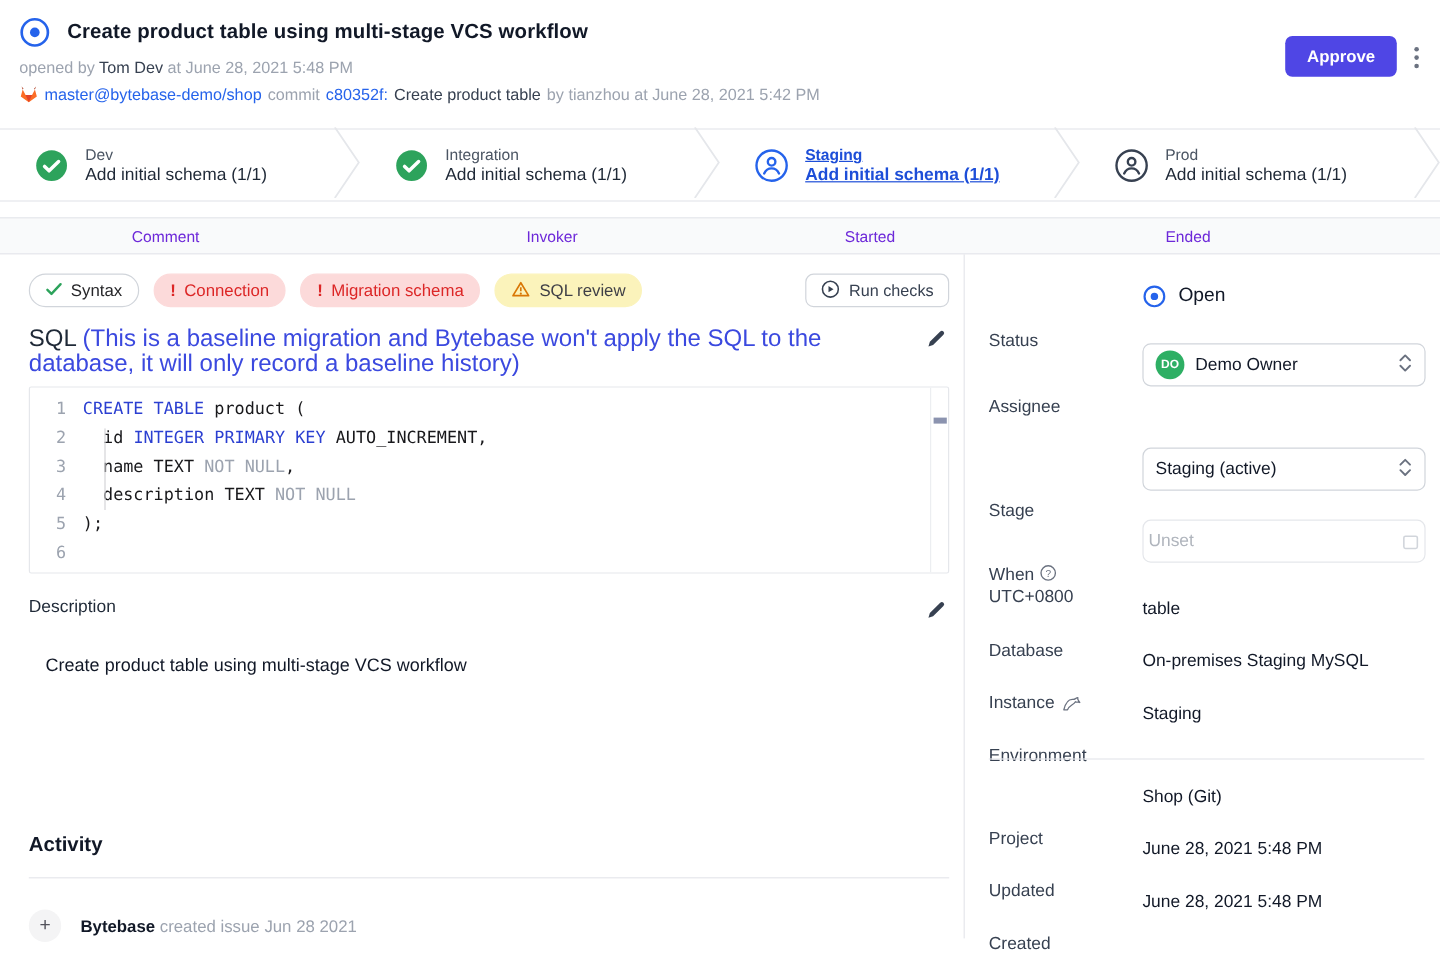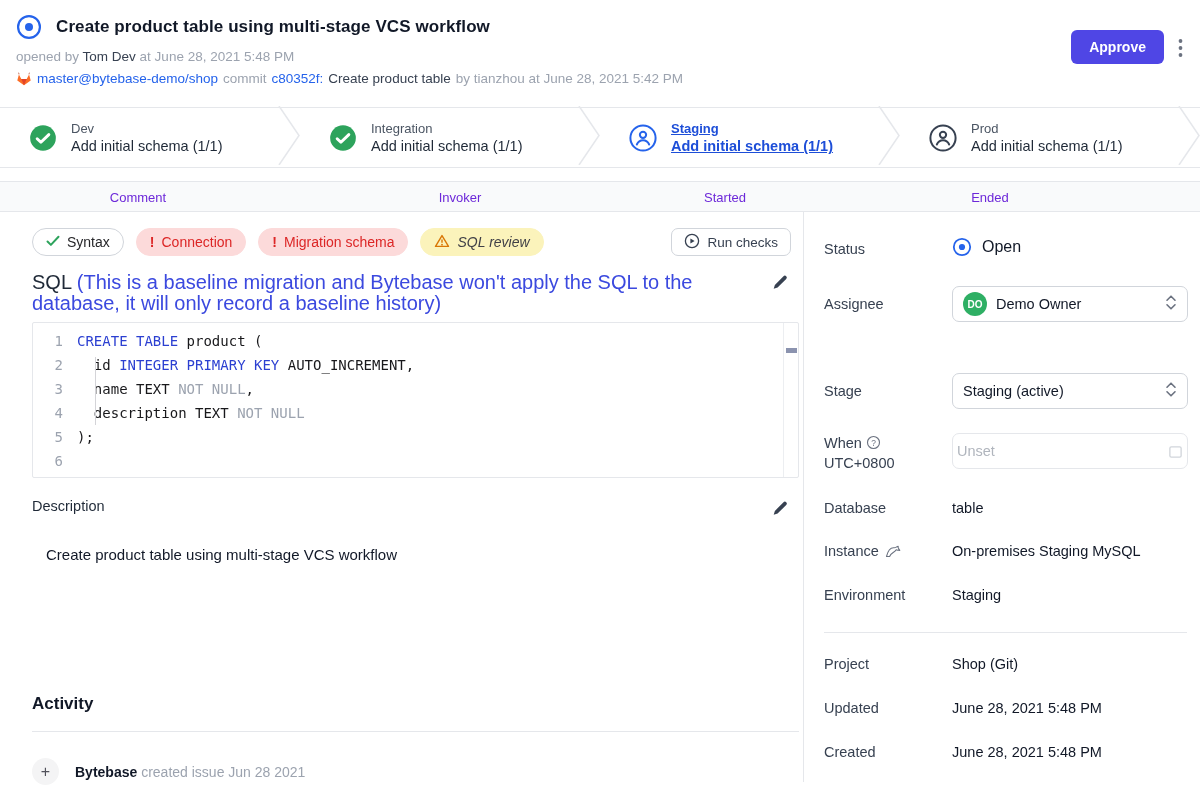--- a/index.html
+++ b/index.html
@@ -28,29 +28,29 @@
   .stage-task { font-size:14.5px; color:#1f2937; }
   .stage.active .stage-name, .stage.active .stage-task { color:#1d4ed8; font-weight:700; text-decoration:underline; }
   .sep { flex:0 0 auto; align-self:center; }
 
   
   .task-hdr { position:relative; height:31px; margin-top:13px; background:#f9fafb; border-top:1px solid #e5e7eb; border-bottom:1px solid #e5e7eb; }
   .task-col { position:absolute; top:8px; transform:translateX(-50%); font-size:13px; color:#6d28d9; }
 
   
   .body { display:flex; height:570px; }
-  .main { width:803px; padding:16px 12px 0 32px; }
+  .main { width:803px; padding:16px 12px 0 24px; }
   .sidebar { position:relative; flex:1; border-left:1px solid #e5e7eb; }
 
   
   .badge-row { display:flex; align-items:center; gap:12px; }
   .badge { display:inline-flex; align-items:center; gap:7px; height:28px; padding:0 13px; border-radius:14px; font-size:14px; cursor:pointer; }
   .badge.success { background:#fff; border:1px solid #d1d5db; color:#27272a; }
   .badge.error { background:#fcdada; color:#dc2626; border:1px solid #fcdada; }
-  .badge.warning { background:#fbf3bb; color:#3f3f46; border:1px solid #fbf3bb;font-style:italic; }
+  .badge.warning { background:#fbf3bb; color:#3f3f46; border:1px solid #fbf3bb; }
   .badge .bang { font-weight:700; color:#dc2626; }
   .run-checks { margin-left:auto; display:inline-flex; align-items:center; gap:7px; height:28px; padding:0 12px; background:#fff; border:1px solid #d1d5db; border-radius:7px; font-size:13.5px; color:#374151; cursor:pointer; font-family:inherit; }
 
   
   .sql-head { display:flex; margin-top:16px; }
   .sql-text { max-width:706px; font-size:20px; line-height:21px; }
   .sql-label { color:#1f2937; }
   .sql-note { color:#3b49df; }
   .pencil-btn { margin-left:auto; background:none; border:none; cursor:pointer; padding:2px; height:24px; }
 
@@ -72,21 +72,21 @@
   
   .activity { margin-top:131px; }
   .activity-label { font-size:17px; font-weight:600; color:#111827; }
   .activity-divider { margin-top:17px; width:767px; border-top:1px solid #e5e7eb; }
   .activity-item { display:flex; align-items:center; gap:16px; margin-top:26px; }
   .plus-circle { width:27px; height:27px; border-radius:50%; background:#f4f4f5; color:#52525b; display:flex; align-items:center; justify-content:center; font-size:16px; }
   .activity-text { font-size:14px; color:#9ca3af; }
   .activity-text .actor { font-weight:700; color:#111827; }
 
   
-  .sb-label { position:absolute; left:20px; font-size:14.5px; color:#374151; }
+  .sb-label { position:absolute; left:20px; font-size:14.5px; color:#374151;margin-top:35px; }
   .sb-value { position:absolute; left:148px; font-size:14.5px; color:#111827; }
   .sb-row-icon { display:inline-flex; align-items:center; gap:6px; }
   .status-value { position:absolute; left:148px; top:25px; display:flex; align-items:center; gap:10px; font-size:16px; color:#111827; }
   .sb-select { position:absolute; left:148px; width:236px; height:36px; background:#fff; border:1px solid #d1d5db; border-radius:7px; display:flex; align-items:center; padding:0 10px; font-size:14.5px; color:#111827; cursor:pointer; }
   .sb-select .chev { margin-left:auto; }
   .avatar { width:24px; height:24px; border-radius:50%; background:#2eaf64; color:#fff; font-size:10px; font-weight:700; display:flex; align-items:center; justify-content:center; margin-right:9px; }
   .sb-input { position:absolute; left:148px; width:236px; height:36px; background:#fff; border:1px solid #e5e7eb; border-radius:7px; display:flex; align-items:center; padding:0 4px; font-size:14.5px; }
   .sb-input input { border:none; outline:none; flex:1; font-size:14.5px; font-family:inherit; color:#374151; background:transparent; }
   .sb-input input::placeholder { color:#b0b5bd; }
   .sb-divider { position:absolute; left:20px; right:13px; top:420px; border-top:1px solid #e5e7eb; }

